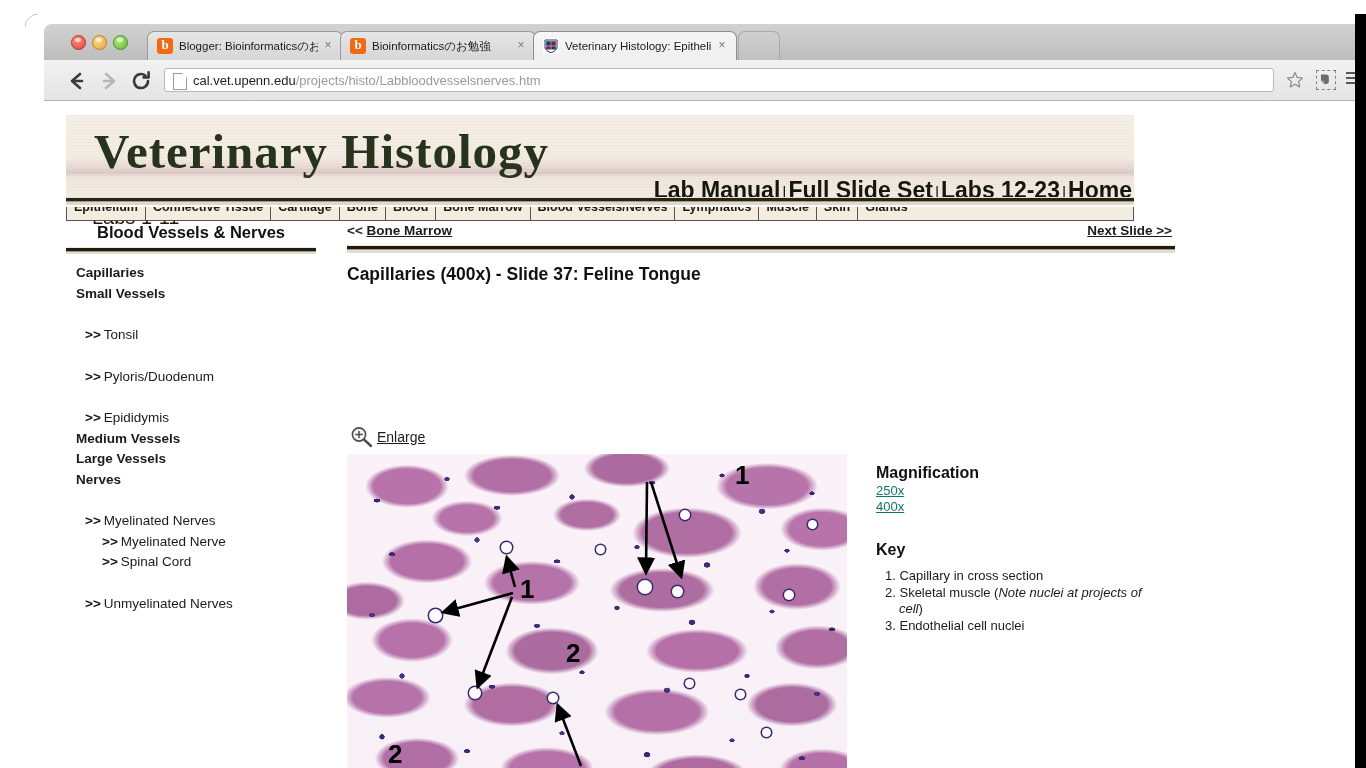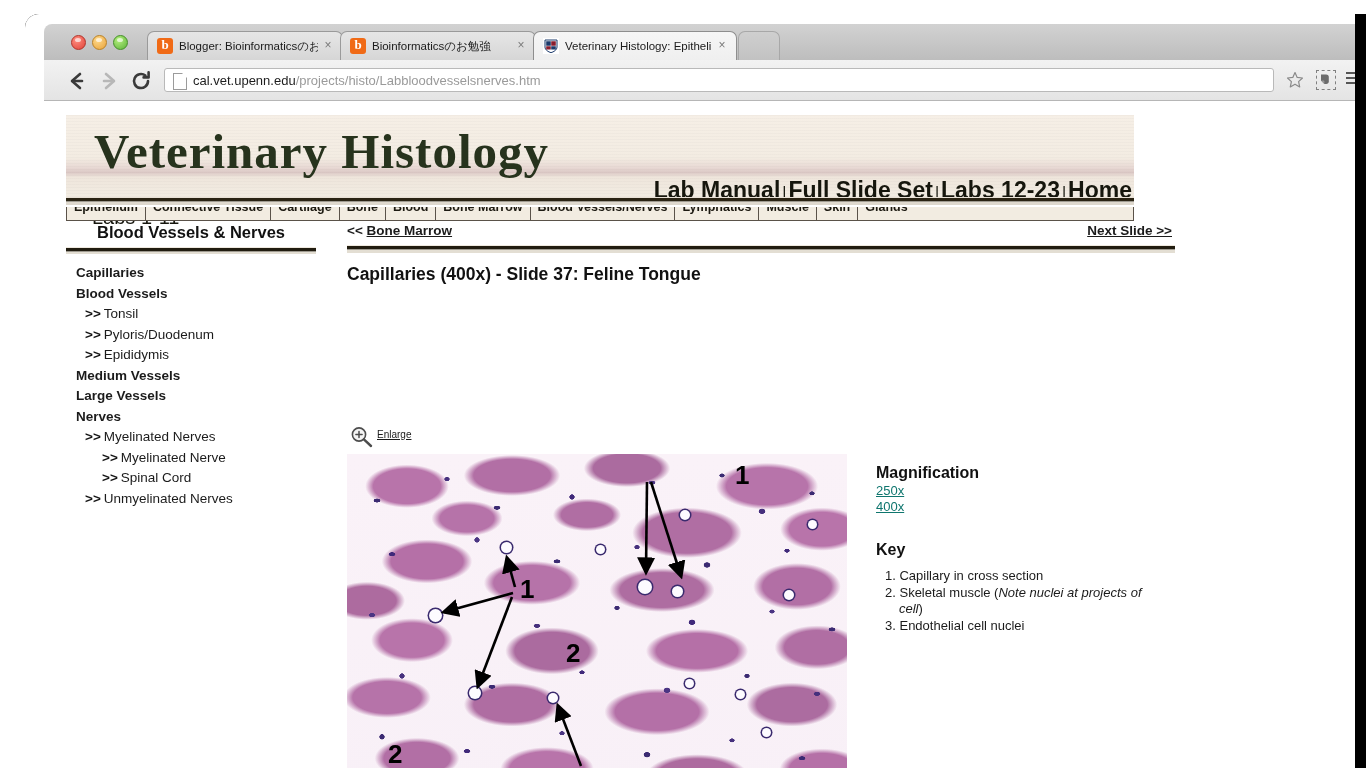--- a/index.html
+++ b/index.html
@@ -146,21 +146,21 @@
   #side-title{
     text-align:center;font-size:16.5px;font-weight:bold;color:#111;
     font-family:"Liberation Sans",sans-serif;padding-bottom:5px;
   }
   #side-rule{
     height:7px;margin:0 0 9px 0;
     background:linear-gradient(to bottom,#efe9df 0px,#efe9df 1px,#211c10 1px,#211c10 4px,#9e9a90 4px,#9e9a90 5px,#e3ded3 5px,#e3ded3 7px);
   }
   .side-link{font-size:13.5px;line-height:20.5px;color:#1b1b1b;white-space:nowrap;}
   .side-link.lvl0{font-weight:bold;padding-left:10px;}
-  .side-link.lvl1{padding-left:19px;}
+  .side-link.lvl1{padding-left:19px;margin-top:21px;}
   .side-link.lvl2{padding-left:36px;}
   .side-link .chev{font-weight:bold;color:#141414;padding-right:3px;}
   #main{position:absolute;left:303px;top:122px;width:828px;}
   #slide-nav{position:relative;height:20px;}
   #prev-slide{
     position:absolute;left:0;top:0;font-size:13.5px;font-weight:bold;color:#1b1b1b;
   }
   #prev-slide u{text-decoration:underline;}
   #next-slide{
     position:absolute;right:3px;top:0;font-size:13.5px;font-weight:bold;color:#1b1b1b;
@@ -171,21 +171,21 @@
     background:linear-gradient(to bottom,#efe9df 0px,#efe9df 1px,#211c10 1px,#211c10 4px,#9e9a90 4px,#9e9a90 5px,#e3ded3 5px,#e3ded3 8px);
   }
   #slide-title{
     margin-top:11px;font-size:17.5px;font-weight:bold;color:#111;
     font-family:"Liberation Sans",sans-serif;
   }
   
   #enlarge-row{position:absolute;left:303px;top:325px;width:200px;height:24px;}
   #mag-icon{position:absolute;left:3px;top:0px;width:22px;height:22px;}
   #enlarge-link{
-    position:absolute;left:30px;top:3px;font-size:10px;color:#1b1b1b;
+    position:absolute;left:30px;top:3px;font-size:14px;color:#1b1b1b;
     text-decoration:underline;
   }
   
   #histo{
     position:absolute;left:303px;top:353px;width:500px;height:358px;
     overflow:hidden;background:#f7eef6;
   }
   #histo .tissue{position:absolute;left:0;top:0;width:500px;height:358px;
     background:
       radial-gradient(ellipse 58px 30px at 12% 9%, #b874aa 0%, #b874aa 58%, rgba(255,255,255,0) 72%),
@@ -397,21 +397,21 @@
     </div>
 
     <div id="sidebar">
       <div id="side-title">Blood Vessels &amp; Nerves</div>
       <div id="side-rule"></div>
 
       <div class="side-link lvl0">
         <span>Capillaries</span>
       </div>
       <div class="side-link lvl0">
-        <span>Blood Vessels</span>
+        <span>Small Vessels</span>
       </div>
       <div class="side-link lvl1">
         <span class="chev">&gt;&gt;</span><span>Tonsil</span>
       </div>
       <div class="side-link lvl1">
         <span class="chev">&gt;&gt;</span><span>Pyloris/Duodenum</span>
       </div>
       <div class="side-link lvl1">
         <span class="chev">&gt;&gt;</span><span>Epididymis</span>
       </div>

